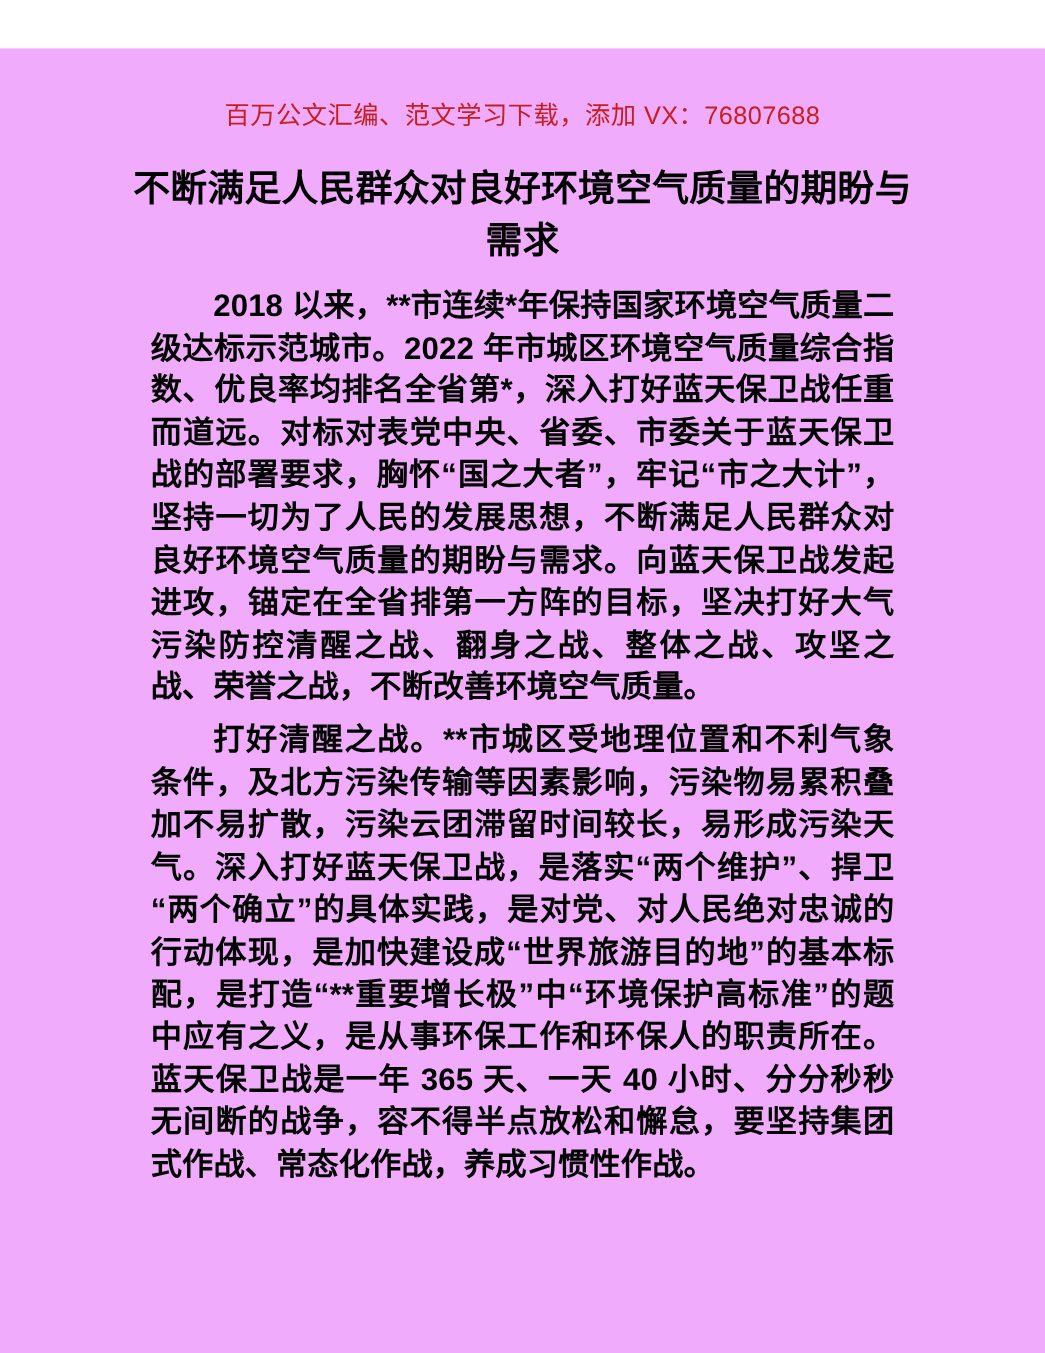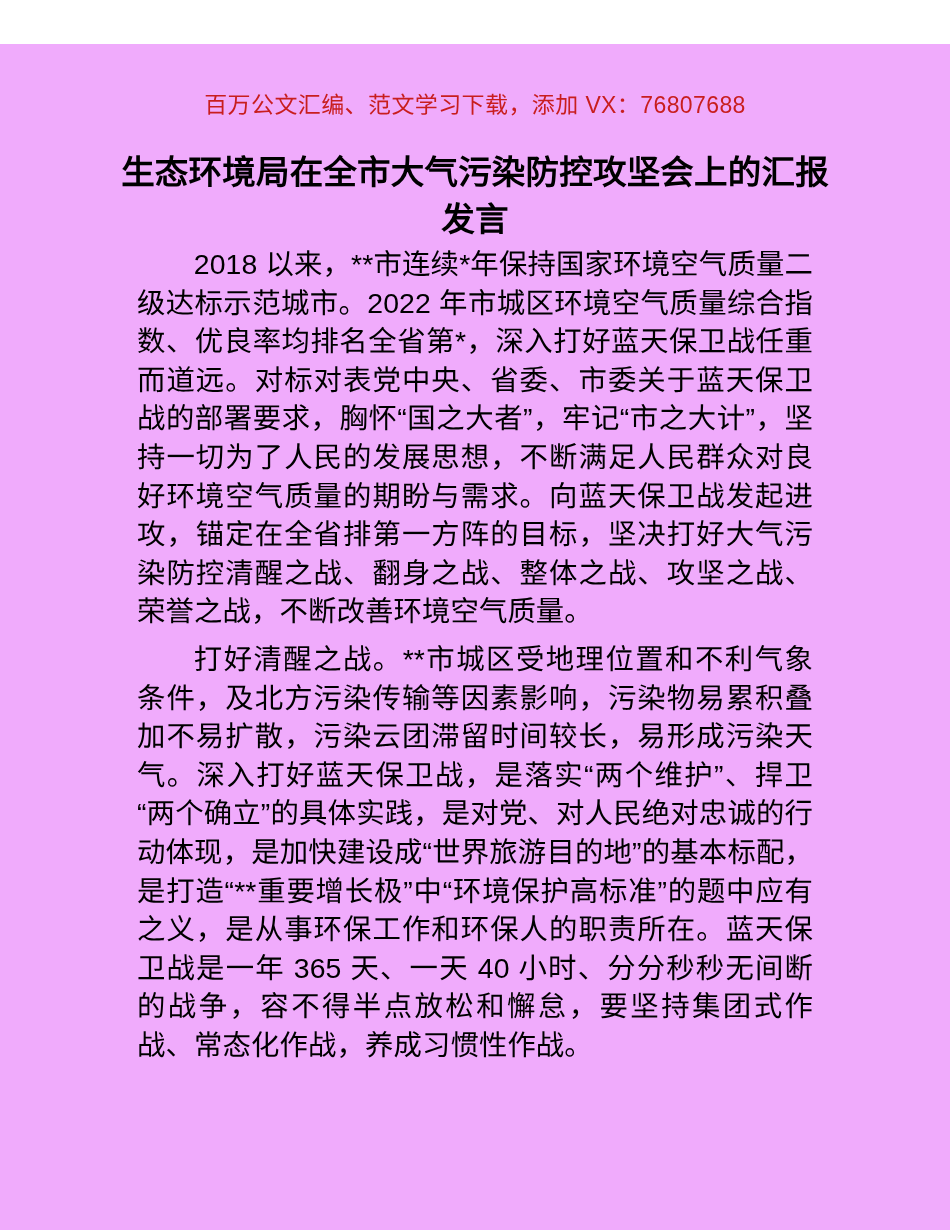--- a/index.html
+++ b/index.html
@@ -53,22 +53,23 @@
     letter-spacing: 0.2px;
     color: #000000;
   }
 
   
   .doc-body {
     margin: 0;
     padding: 0;
     position: absolute;
     left: 137px;
-    top: 201px;
+    top: 215px;
     width: 676px;
+    font-weight: bold;
   }
 
   .doc-para {
     margin: 0 0 9px 0;
     font-size: 28.4px;
     line-height: 38.6px;
     text-align: justify;
     text-justify: inter-ideograph;
     text-indent: 2em;
     letter-spacing: 0.1px;
@@ -77,20 +78,20 @@
   }
   .doc-para:last-child { margin-bottom: 0; }
 </style>
 </head>
 <body>
 
 <div class="page">
 
   <div class="promo-header">百万公文汇编、范文学习下载，添加 VX：76807688</div>
 
-  <h1 class="doc-title">生态环境局在全市大气污染防控攻坚会上的汇报发言</h1>
+  <h1 class="doc-title">不断满足人民群众对良好环境空气质量的期盼与需求</h1>
 
   <div class="doc-body">
     <p class="doc-para">2018 以来，**市连续*年保持国家环境空气质量二级达标示范城市。2022 年市城区环境空气质量综合指数、优良率均排名全省第*，深入打好蓝天保卫战任重而道远。对标对表党中央、省委、市委关于蓝天保卫战的部署要求，胸怀“国之大者”，牢记“市之大计”，坚持一切为了人民的发展思想，不断满足人民群众对良好环境空气质量的期盼与需求。向蓝天保卫战发起进攻，锚定在全省排第一方阵的目标，坚决打好大气污染防控清醒之战、翻身之战、整体之战、攻坚之战、荣誉之战，不断改善环境空气质量。</p>
     <p class="doc-para">打好清醒之战。**市城区受地理位置和不利气象条件，及北方污染传输等因素影响，污染物易累积叠加不易扩散，污染云团滞留时间较长，易形成污染天气。深入打好蓝天保卫战，是落实“两个维护”、捍卫“两个确立”的具体实践，是对党、对人民绝对忠诚的行动体现，是加快建设成“世界旅游目的地”的基本标配，是打造“**重要增长极”中“环境保护高标准”的题中应有之义，是从事环保工作和环保人的职责所在。蓝天保卫战是一年 365 天、一天 40 小时、分分秒秒无间断的战争，容不得半点放松和懈怠，要坚持集团式作战、常态化作战，养成习惯性作战。</p>
   </div>
 
 </div>
 
 </body></html>

